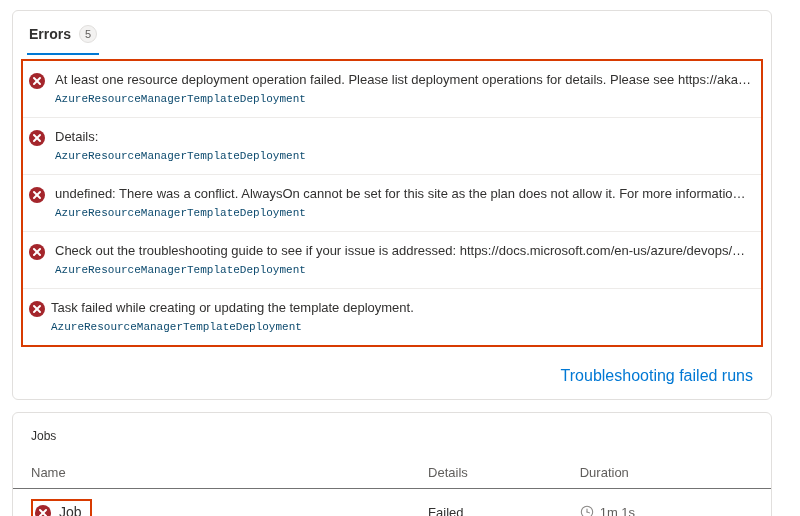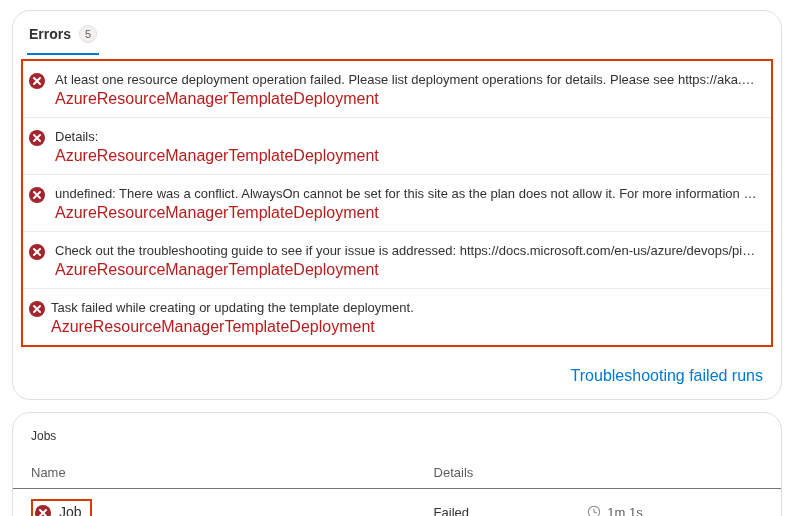--- a/index.html
+++ b/index.html
@@ -1,20 +1,20 @@
 <!DOCTYPE html>
 <html><head>
 <meta charset="utf-8">
 <style>
   * { box-sizing: border-box; margin: 0; padding: 0; }
   html, body { width: 800px; height: 516px; font-family: "Segoe UI", -apple-system, Arial, sans-serif; background: #fff; color: #323130; }
   .card {
     border: 1px solid #e1dfdd;
-    border-radius: 18px;
-    margin: 10px 18px 12px 12px;
+    border-radius: 6px;
+    margin: 10px 28px 12px 12px;
     background: #fff;
     overflow: hidden;
   }
   .errors-card { padding: 0; }
 
   .tabs {
     display: flex;
     align-items: center;
     padding: 10px 14px 0 14px;
   }
@@ -73,26 +73,27 @@
   }
   .error-msg {
     font-size: 13px;
     line-height: 18px;
     color: #323130;
     white-space: nowrap;
     overflow: hidden;
     text-overflow: ellipsis;
   }
   .error-src {
-    font-size: 16px;
+    font-size: 11px;
     line-height: 16px;
-    color: #b91c1c;
+    color: #0c4a6e;
     white-space: nowrap;
     overflow: hidden;
     text-overflow: ellipsis;
+    font-family: Liberation Mono, monospace;
   }
 
   .troubleshoot-row {
     display: flex;
     justify-content: flex-end;
     padding: 10px 18px 14px 18px;
   }
   .troubleshoot-link {
     color: #0078d4;
     font-size: 16px;
@@ -230,20 +231,21 @@
     <a class="troubleshoot-link">Troubleshooting failed runs</a>
   </div>
 </div>
 
 <div class="card jobs-card">
   <div class="jobs-title">Jobs</div>
 
   <div class="jobs-header">
     <div class="col-name">Name</div>
     <div class="col-status">Details</div>
+    <div class="col-duration">Duration</div>
   </div>
 
   <div class="jobs-row">
     <div class="col-name">
       <span class="job-highlight">
         <span class="error-icon">
           <svg class="err-circle" viewBox="0 0 16 16">
               <circle cx="8" cy="8" r="8"></circle>
               <line x1="5" y1="5" x2="11" y2="11"></line>
               <line x1="11" y1="5" x2="5" y2="11"></line>

